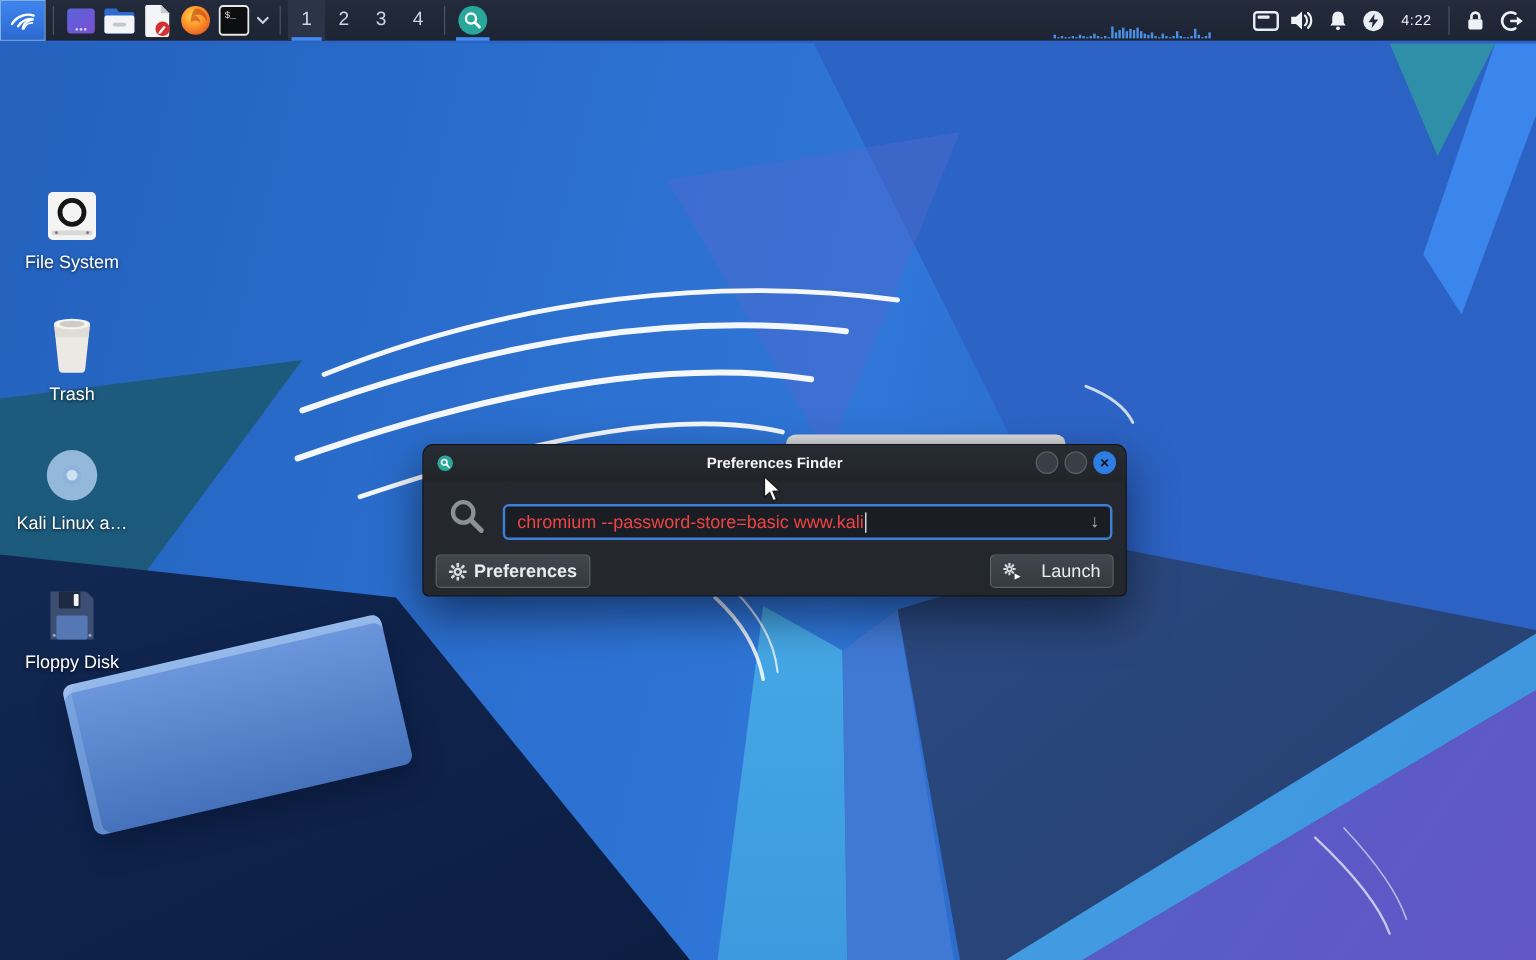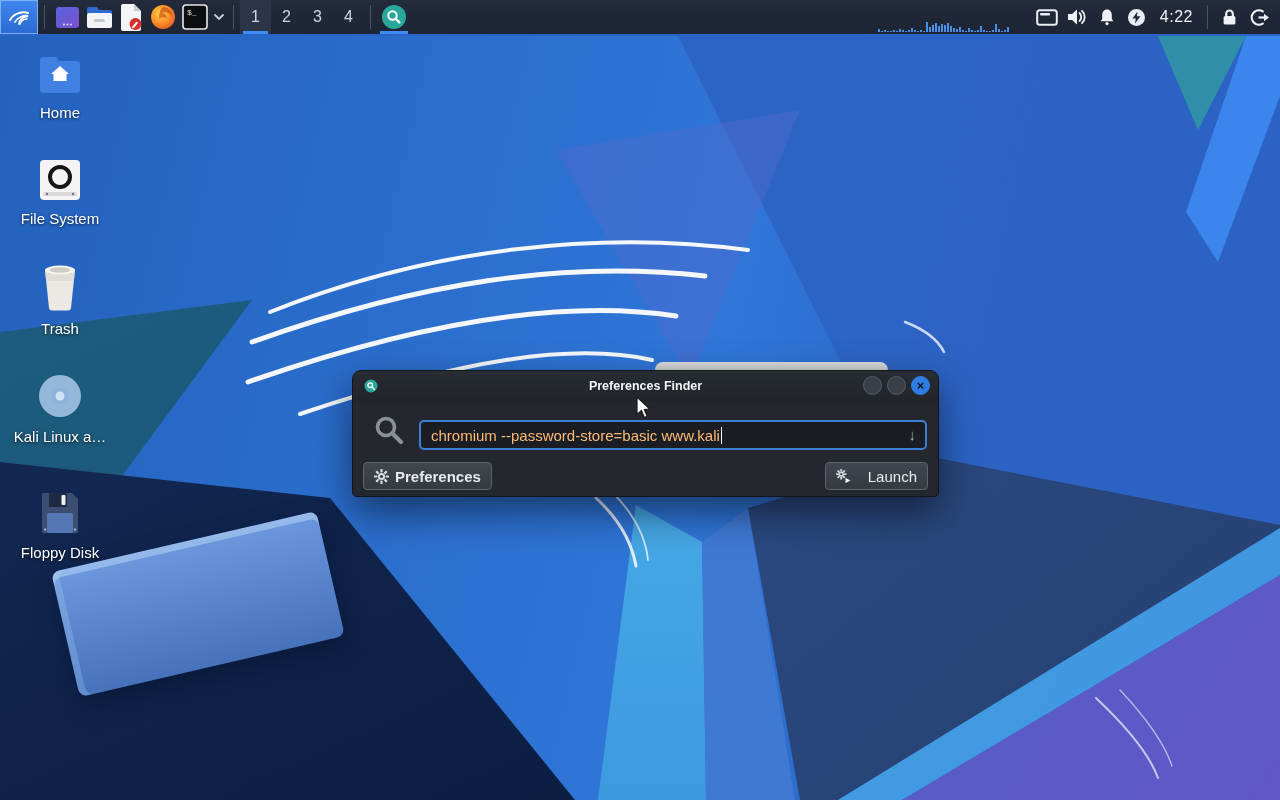--- a/index.html
+++ b/index.html
@@ -13,21 +13,21 @@
   .p-item { position: relative; height: 34px; display: flex; align-items: center; justify-content: center; }
   .p-sep { width: 1px; height: 24px; background: #4a5366; margin: 0 6px; }
   .kali-btn { width: 38px; background: linear-gradient(#3f86ee, #2a6ad2); border: 1px solid #79b0f6; }
   .launcher { width: 32px; }
   .ws { width: 31px; color: #c9d5ea; font-size: 16px; }
   .ws.active { background: #2c3548; }
   .underline::after { content: ""; position: absolute; left: 3px; right: 3px; bottom: 0; height: 3px; background: #3f8cf4; }
   .chev { width: 16px; }
   .finder-btn { width: 34px; }
   .tray-icon { width: 30px; }
-  .clock { color: #eef2f8; font-size: 16px; padding: 0 8px; letter-spacing: .5px; }
+  .clock { color: #eef2f8; font-size: 12px; padding: 0 8px; letter-spacing: .5px; }
   #net-graph { position: absolute; left: 878px; bottom: 2px; width: 132px; height: 13px;
     display: flex; align-items: flex-end; }
   #net-graph div { width: 2px; margin-right: 1px; background: #4a90e8; }
   .spacer { flex: 1; }
 
   
   .wp { position: absolute; z-index: 0; }
   .wp-base { inset: 0; background: linear-gradient(103deg, #2361bc 0%, #2c70d0 38%, #2f76d8 55%, #2a63c2 78%, #2c5fb8 100%); }
   .wp-right { left: 0; top: 0; width: 1280px; height: 800px;
     background: linear-gradient(110deg, #2a5fbe, #2d63c6);
@@ -81,21 +81,21 @@
   #title { position: absolute; left: 0; right: 0; text-align: center; color: #f2f4f6; font-size: 12.5px; font-weight: bold; }
   .tb-icon { margin-left: 11px; z-index: 2; }
   .tb-btns { position: absolute; right: 8px; top: 5px; display: flex; gap: 5px; z-index: 2; }
   .tb-circle { width: 19px; height: 19px; border-radius: 50%; background: #3a3f47; border: 1px solid #565c64; }
   .tb-close { width: 19px; height: 19px; border-radius: 50%; background: #2e7de2; border: 1px solid #2e7de2;
     color: #10141a; font-weight: bold; font-size: 13px; line-height: 17px; text-align: center; }
   #big-search { position: absolute; left: 20px; top: 43px; }
   #search-box { position: absolute; left: 66px; top: 49px; width: 508px; height: 30px;
     background: #1a1e24; border: 2px solid #3d7fd6; border-radius: 5px;
     display: flex; align-items: center; padding: 0 28px 0 10px; cursor: text; }
-  #search-text { color: #fdba74; font-size: 15px; white-space: nowrap; overflow: hidden; }
+  #search-text { color: #ef4444; font-size: 15px; white-space: nowrap; overflow: hidden; }
   #caret { display: inline-block; width: 1.5px; height: 17px; background: #ffffff; margin-left: 1px; vertical-align: -3px; }
   #combo-arrow { position: absolute; right: 9px; top: 4px; color: #a9afb8; font-size: 15px; }
   .dlg-btn { position: absolute; top: 91px; height: 28px; display: flex; align-items: center; gap: 6px;
     padding: 0 10px; background: linear-gradient(#42474f, #353a41); border: 1px solid #5d646d;
     border-radius: 4px; color: #e9ebee; font-size: 15px; cursor: pointer; }
   #prefs-btn { left: 10px; font-weight: bold; }
   #launch-btn { right: 10px; gap: 17px; }
 
   
   #cursor { position: absolute; left: 635px; top: 396px; z-index: 60; }
@@ -306,27 +306,20 @@
     </div>
     <div class="p-item tray-icon" style="margin-right:6px">
       <svg width="19" height="19" viewBox="0 0 19 19">
         <path d="M12.8,3.4 A7.2,7.2 0 1 0 12.8,15.6" fill="none" stroke="#eef1f6" stroke-width="2.2" stroke-linecap="round"></path>
         <line x1="8.5" y1="9.5" x2="15.5" y2="9.5" stroke="#eef1f6" stroke-width="2.2"></line>
         <polygon points="14,5.8 19,9.5 14,13.2" fill="#eef1f6"></polygon>
       </svg>
     </div>
   </div>
 
-  <div class="dicon" style="top:54px">
-    <svg width="48" height="42" viewBox="0 0 48 42">
-      <path d="M4,6 a3,3 0 0 1 3,-3 h13 l3,4 h18 a3,3 0 0 1 3,3 v26 a3,3 0 0 1 -3,3 H7 a3,3 0 0 1 -3,-3 z" fill="#3f80e0"></path>
-      <path d="M24,12 l9,8 h-2.5 v7 h-13 v-7 H15 z" fill="#ffffff"></path>
-    </svg>
-    <div class="dlabel">Home</div>
-  </div>
 
   <div class="dicon" style="top:158px">
     <svg width="44" height="44" viewBox="0 0 44 44">
       <rect x="2" y="2" width="40" height="40" rx="4" fill="#f4f4f4"></rect>
       <circle cx="22" cy="19" r="10" fill="none" stroke="#151515" stroke-width="4"></circle>
       <rect x="5" y="34" width="34" height="4" rx="2" fill="#d8d8d8"></rect>
       <circle cx="9" cy="36" r="1.2" fill="#777"></circle>
         <circle cx="35" cy="36" r="1.2" fill="#777"></circle>
     </svg>
     <div class="dlabel">File System</div>

